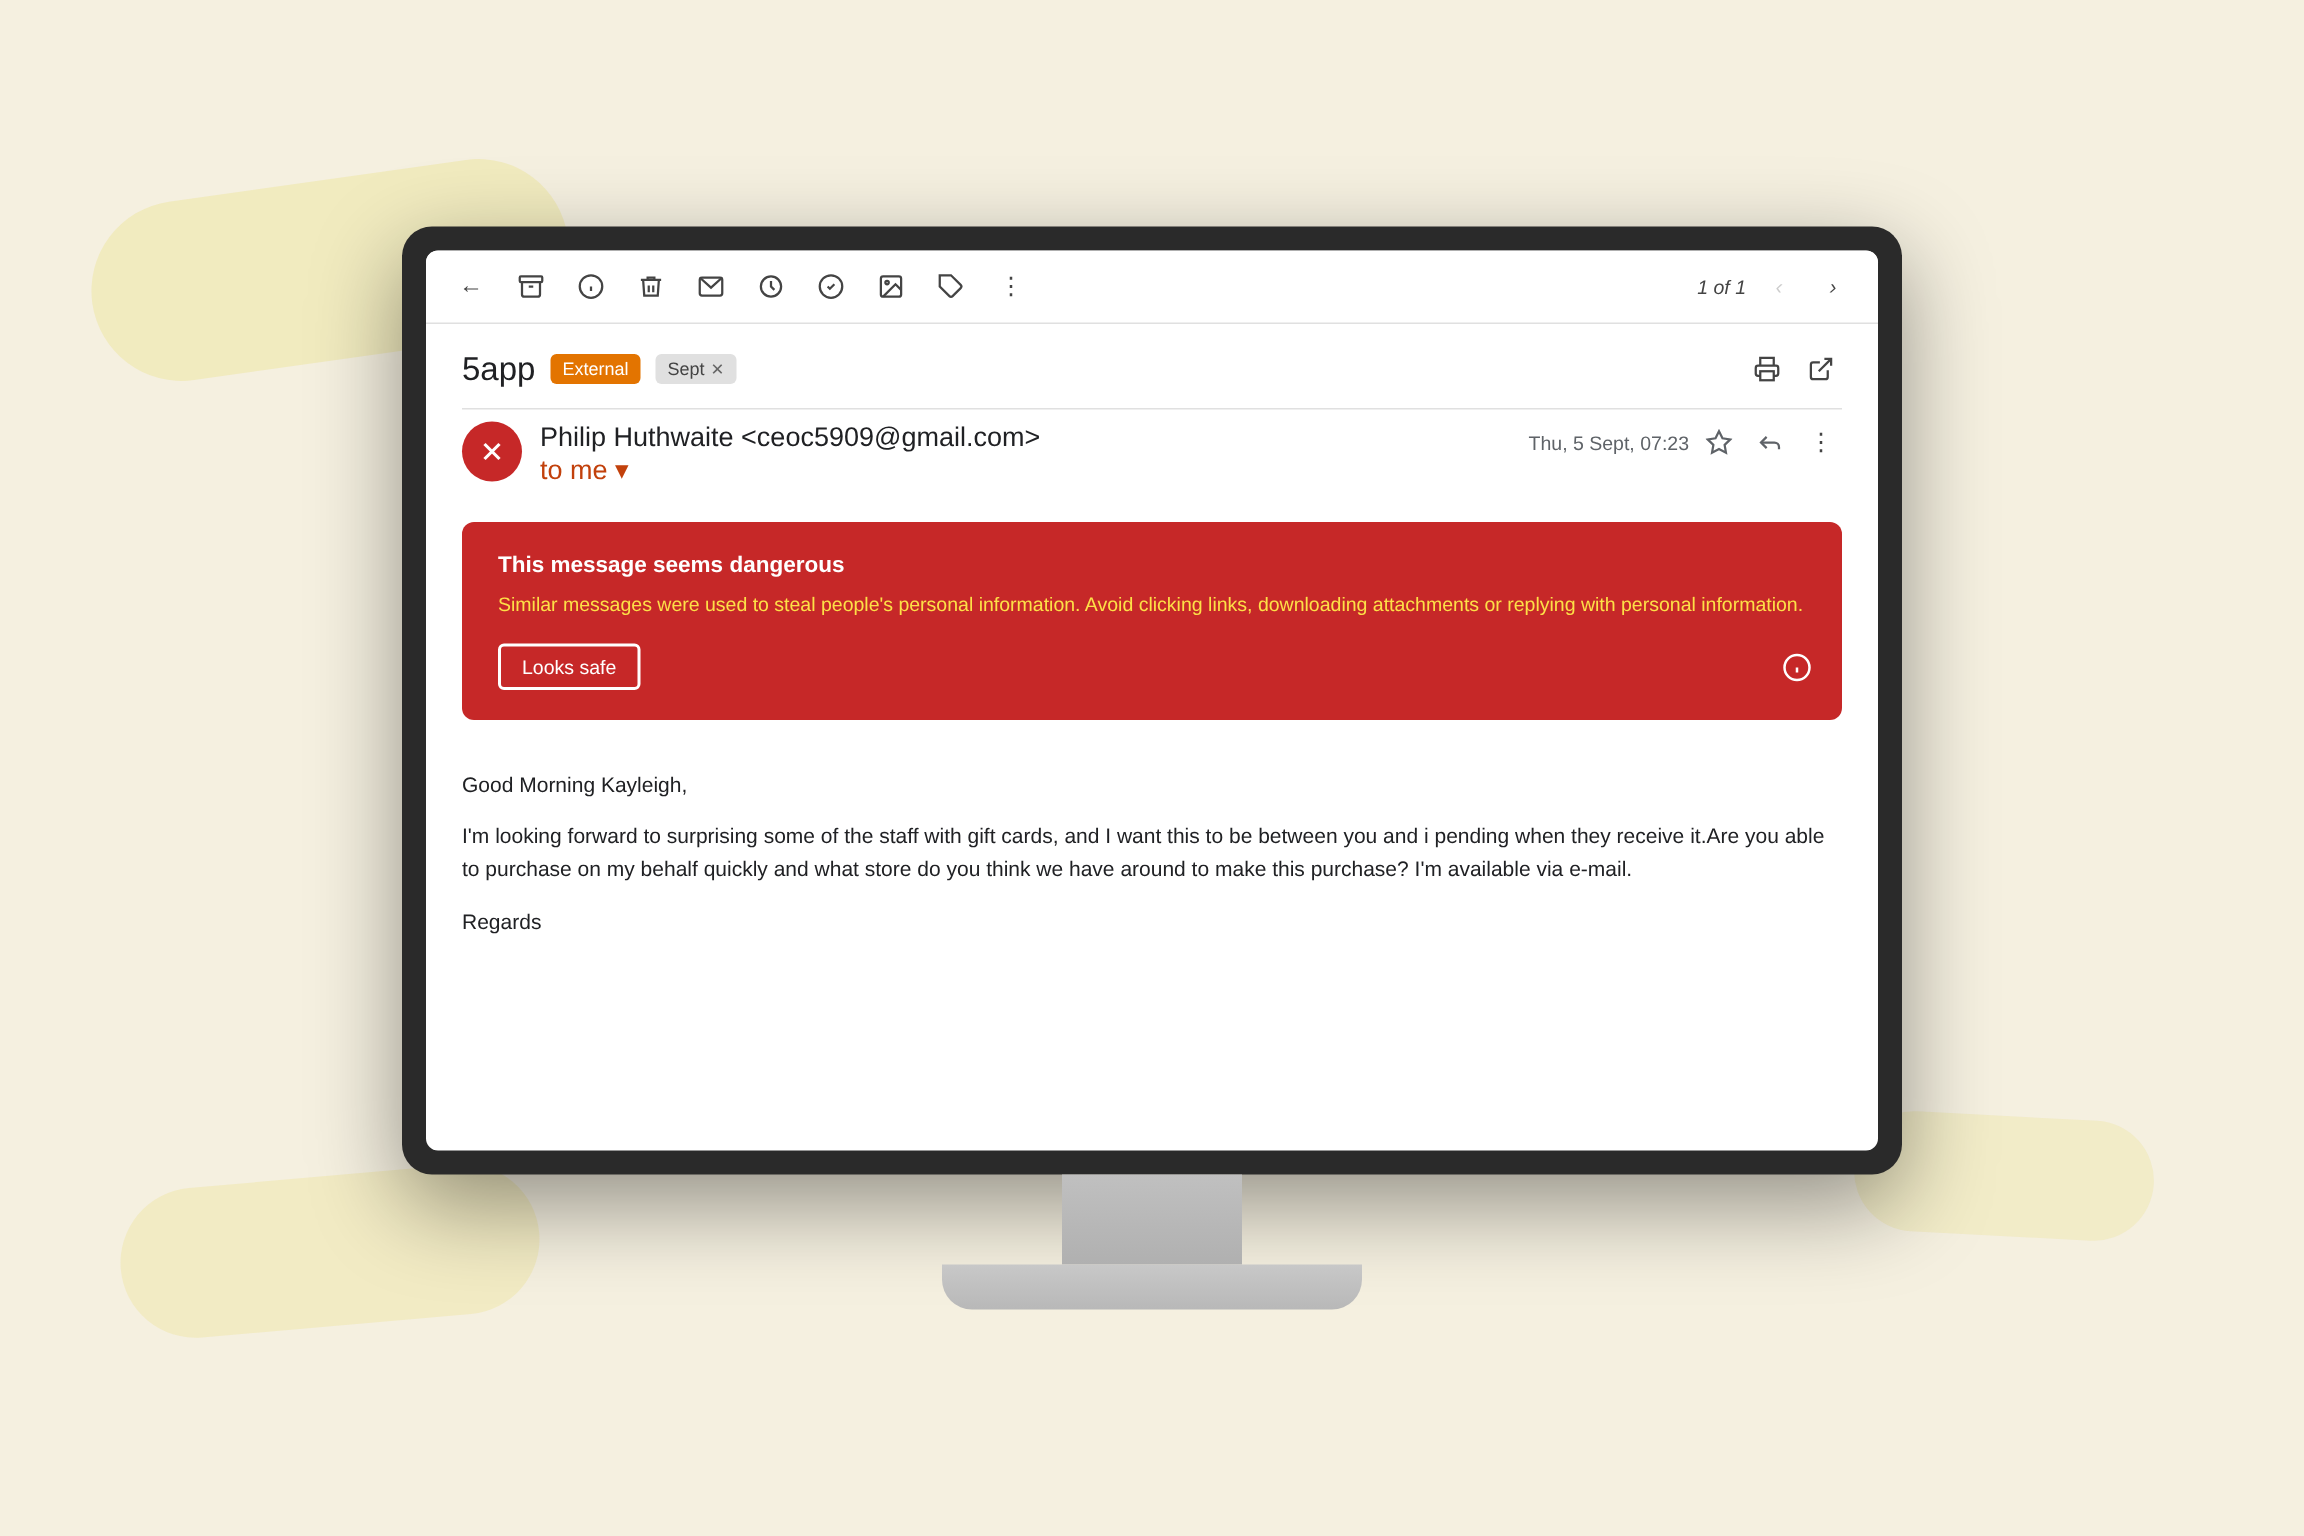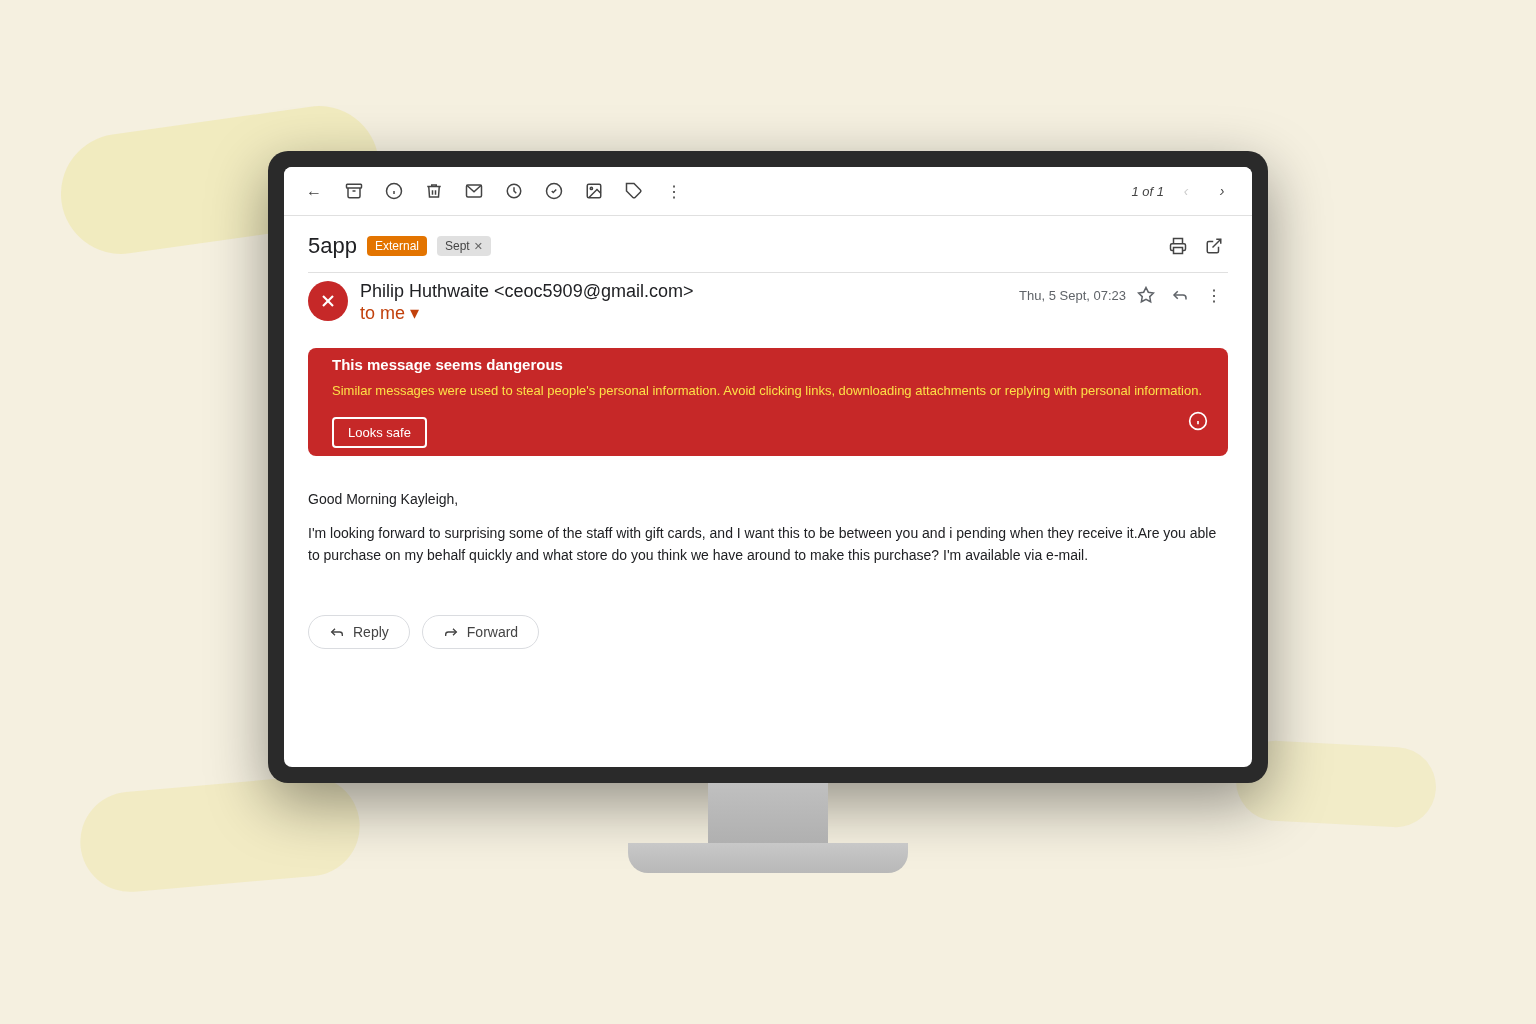--- a/index.html
+++ b/index.html
@@ -213,21 +213,21 @@
 
     .sender-date {
       font-size: 13px;
       color: #5f6368;
     }
 
     
     .warning-banner {
       background: #c62828;
       border-radius: 8px;
-      padding: 8px 24px;
+      padding: 20px 24px;
       margin: 16px 0;
       position: relative;
     }
 
     .warning-title {
       color: #fff;
       font-size: 15px;
       font-weight: 600;
       margin-bottom: 8px;
     }
@@ -467,38 +467,23 @@
                 <circle cx="12" cy="12" r="10"></circle>
                 <line x1="12" y1="8" x2="12" y2="8" stroke-width="3"></line>
                 <line x1="12" y1="12" x2="12" y2="16"></line>
               </svg>
           </div>
         </div>
 
         <div class="email-body">
           <p>Good Morning Kayleigh,</p>
           <p>I'm looking forward to surprising some of the staff with gift cards, and I want this to be between you and i pending when they receive it.Are you able to purchase on my behalf quickly and what store do you think we have around to make this purchase? I'm available via e-mail.</p>
-        </div>
-
-        <div class="action-buttons">
-          <button class="action-btn">
-            <svg width="16" height="16" viewBox="0 0 24 24" fill="none" stroke="#444" stroke-width="2">
-                <polyline points="9,17 4,12 9,7"></polyline>
-                <path d="M20 18v-2a4 4 0 00-4-4H4"></path>
-              </svg>
-            <span>Reply</span>
-          </button>
-          <button class="action-btn">
-            <svg width="16" height="16" viewBox="0 0 24 24" fill="none" stroke="#444" stroke-width="2">
-                <polyline points="15,7 20,12 15,17"></polyline>
-                <path d="M4 18v-2a4 4 0 014-4h12"></path>
-              </svg>
-            <span>Forward</span>
-          </button>
-        </div>
+          <p>Regards</p>
+        </div>
+
 
       </div>
     </div>
   </div>
 
   <div class="monitor-stand-neck"></div>
   <div class="monitor-stand-base"></div>
 </div>
 
 </body></html>

